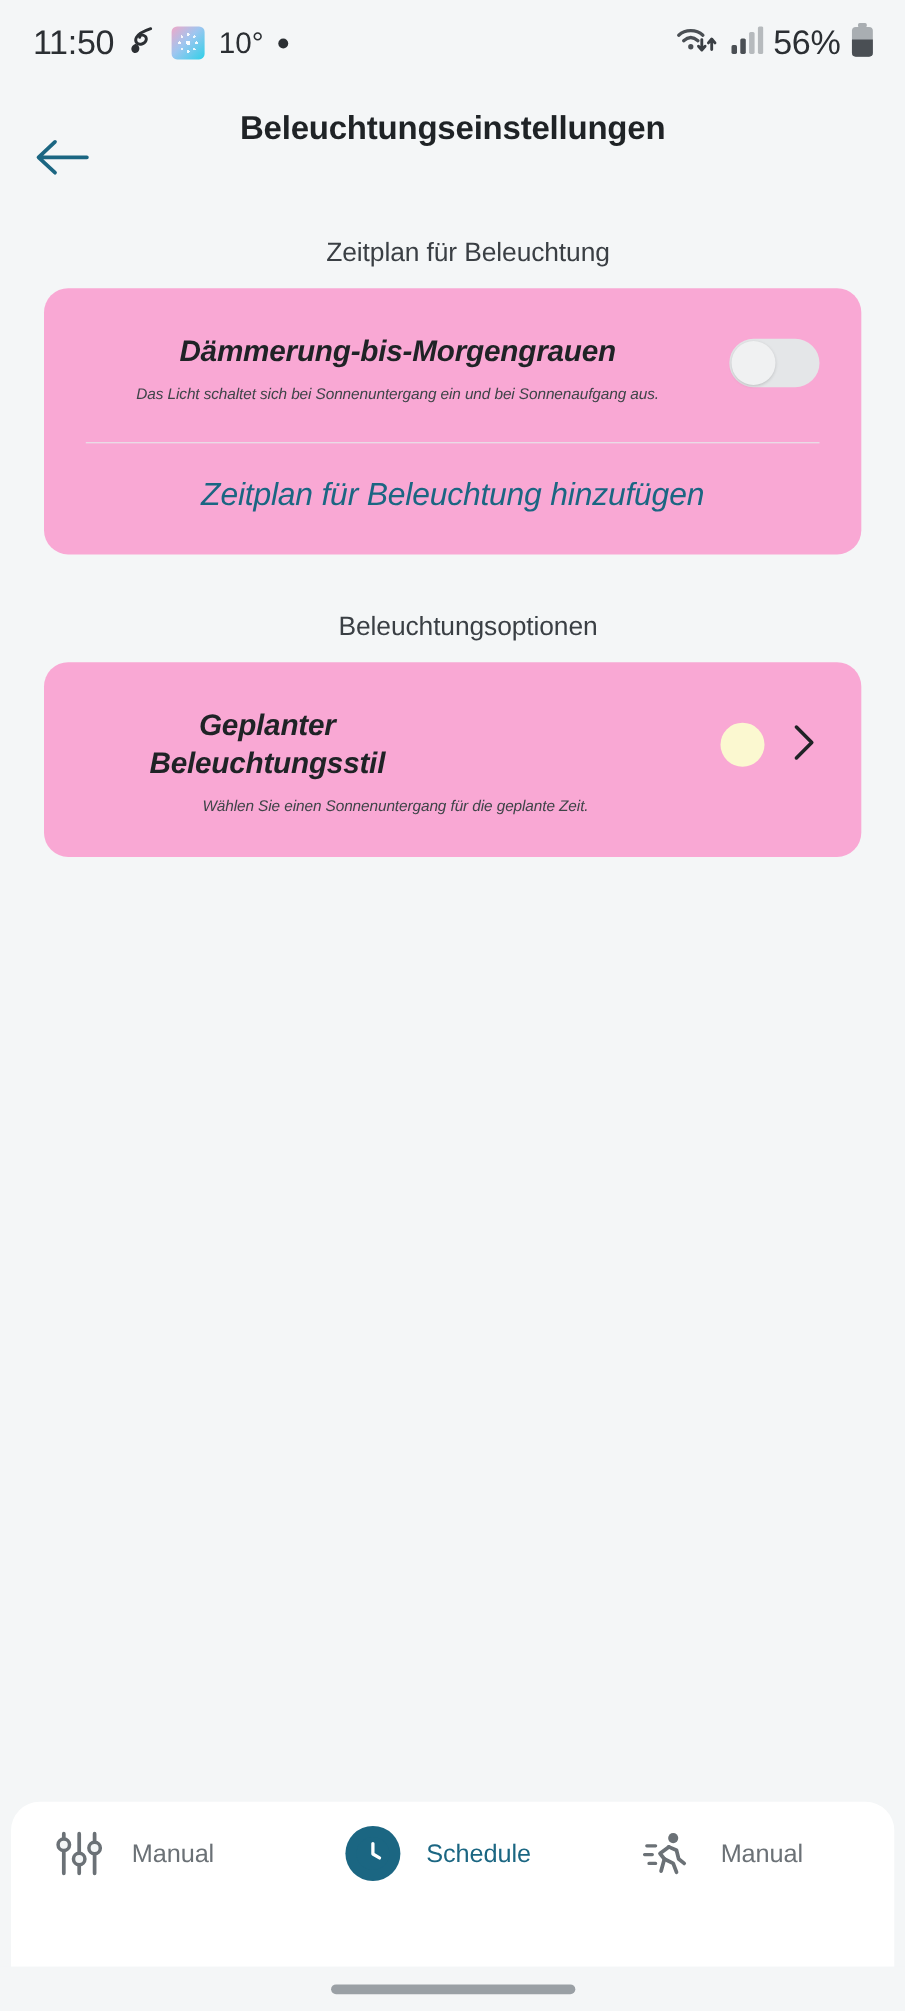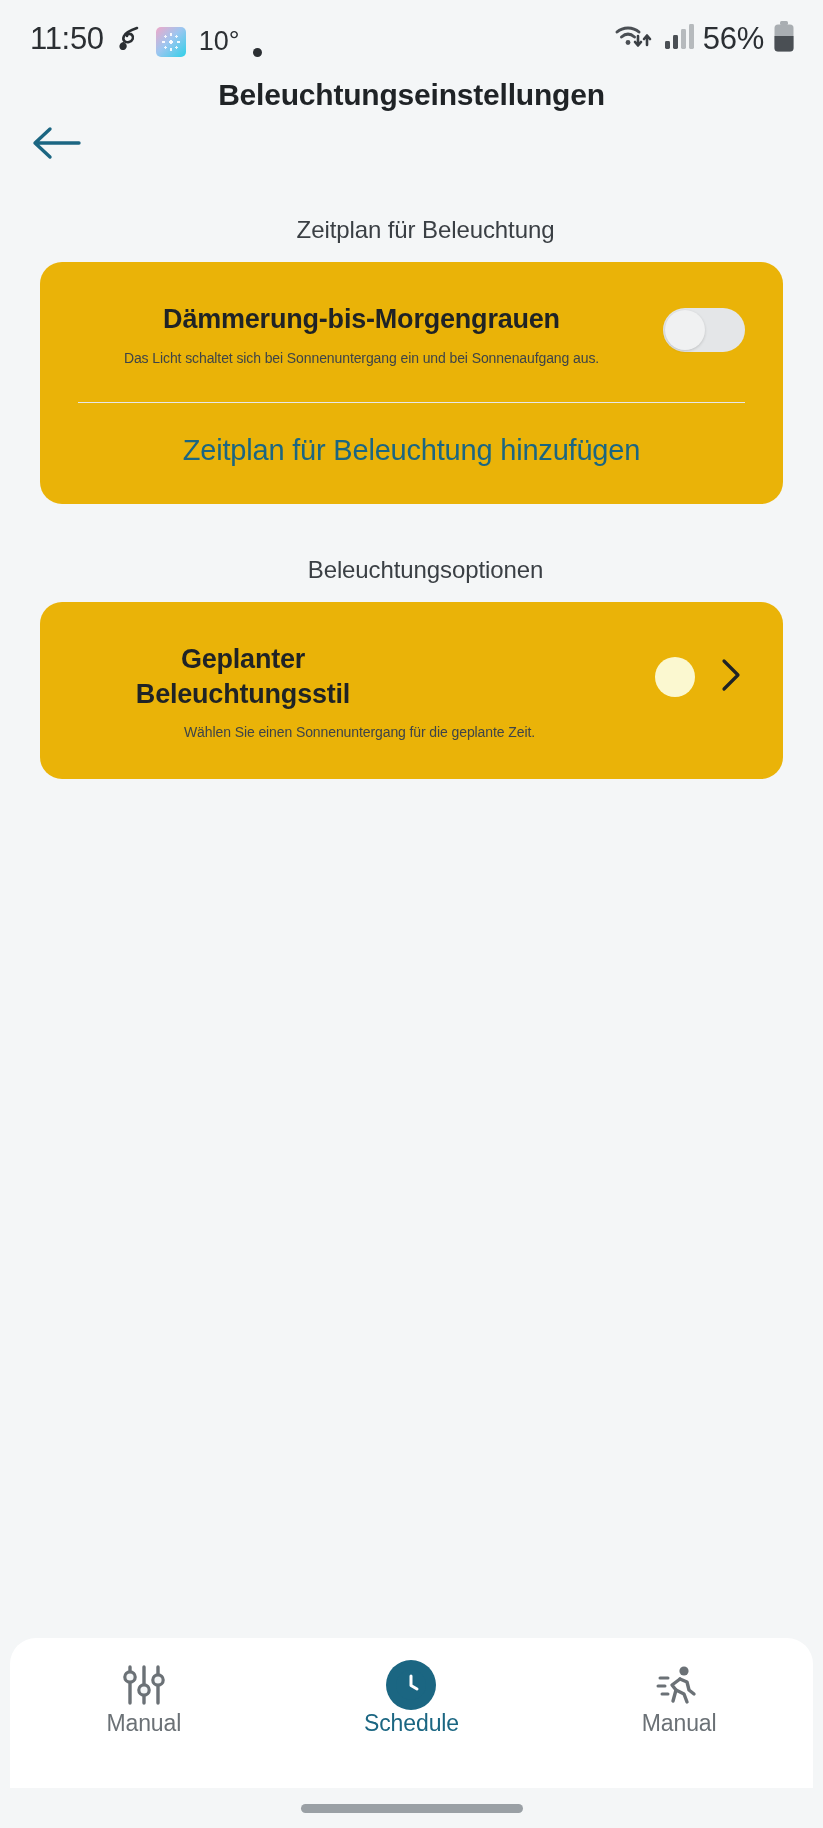--- a/index.html
+++ b/index.html
@@ -21,21 +21,21 @@
 
   
   .statusbar {
     height: 78px;
     display: flex;
     align-items: center;
     justify-content: space-between;
     padding: 0 28px 0 30px;
     flex: none;
   }
-  .sb-left { display: flex; align-items: flex-end; gap: 13px; }
+  .sb-left { display: flex; align-items: center; gap: 13px; }
   .sb-time {
     font-size: 31px;
     color: #2b2f33;
     letter-spacing: -0.3px;
   }
   .sb-temp { font-size: 27px; color: #2b2f33; }
   .sb-dot {
     width: 9px; height: 9px; border-radius: 50%;
     background: #2b2f33; display: inline-block;
   }
@@ -74,20 +74,21 @@
     height: 112px;
     flex: none;
     display: flex;
     align-items: flex-start;
     justify-content: center;
   }
   .header-title {
     font-size: 30px;
     font-weight: bold;
     color: #1f2326;
+    margin-top: 22px;
     letter-spacing: -0.2px;
   }
   .back-btn {
     position: absolute;
     left: 26px;
     top: 36px;
     width: 62px; height: 62px;
     display: flex; align-items: center; justify-content: center;
     cursor: pointer;
   }
@@ -95,23 +96,24 @@
   
   .content { flex: 1; padding: 0 40px; overflow: hidden; text-align: center; }
 
   .section-label {
     font-size: 24px;
     color: #3a3f44;
     margin: 26px 0 18px 28px;
     letter-spacing: -0.1px;
   }
   .card {
-    background: #eab308;
+    background: #f9a8d4;
     border-radius: 22px;
     padding: 0 38px;
+    font-style: italic;
   }
   .card-row {
     display: flex;
     align-items: flex-start;
     justify-content: space-between;
     padding: 40px 0 34px 0;
     gap: 18px;
   }
   .card-text { flex: 1; min-width: 0; }
   .card-title {
@@ -193,23 +195,23 @@
     border-top-left-radius: 26px;
     border-top-right-radius: 26px;
     margin: 0 10px;
     display: flex;
     align-items: flex-start;
     justify-content: space-around;
     padding-top: 22px;
   }
   .nav-item {
     display: flex;
-    flex-direction: column;
+    flex-direction: row;
     align-items: center;
-    gap: 0;
+    gap: 20px;
     width: 200px;
     cursor: pointer;
   }
   .nav-label {
     font-size: 23px;
     color: #6b7176;
     letter-spacing: -0.1px;
   }
   .nav-item.active .nav-label { color: #1b6682; }
   .nav-icon-wrap {

